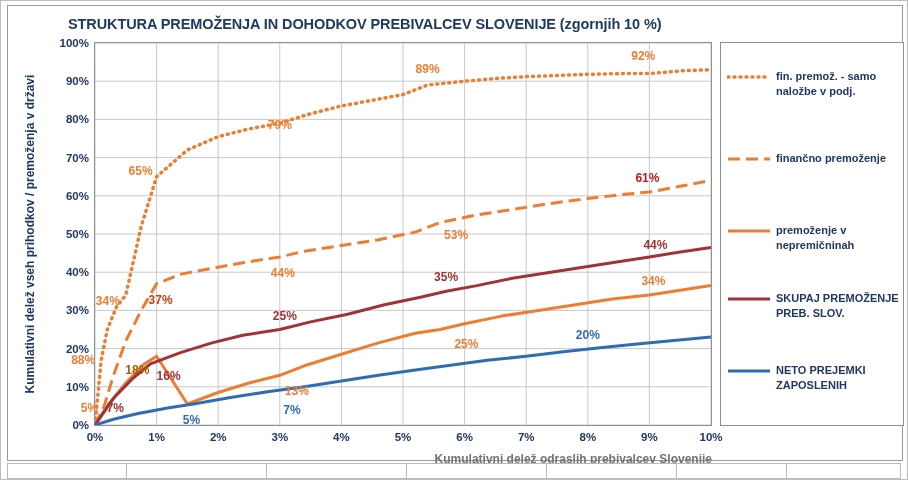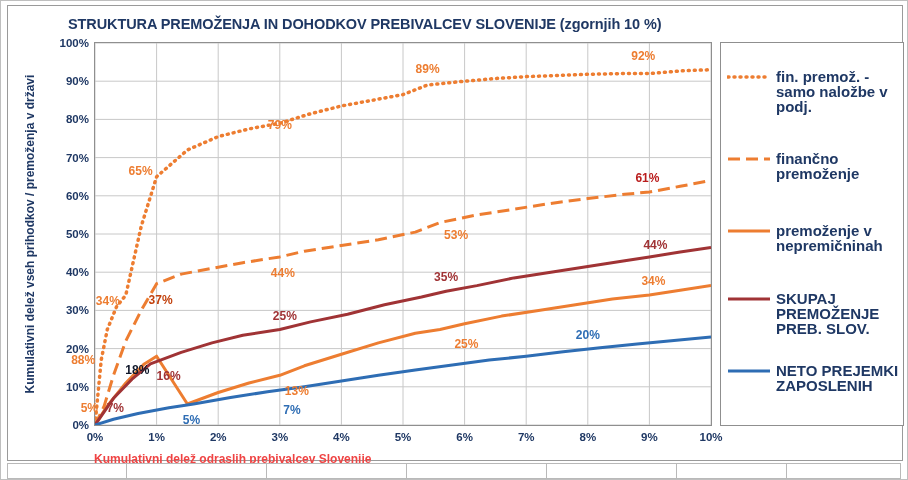--- a/index.html
+++ b/index.html
@@ -92,24 +92,24 @@
     white-space: nowrap;
     font-size: 12px;
     font-weight: bold;
     color: #1f3864;
   }
   #xlabel {
     position: absolute;
     left: 86px;
     top: 446px;
     width: 618px;
-    text-align: left;
+    text-align: right;
     font-size: 12px;
     font-weight: bold;
-    color: #ef4444;
+    color: #737373;
   }
   
   .dlabel {
     position: absolute;
     font-size: 12px;
     font-weight: bold;
     white-space: nowrap;
     transform: translate(-50%, -50%);
   }
   
@@ -131,21 +131,21 @@
     align-items: flex-start;
   }
   .legend-swatch {
     width: 44px;
     height: 14px;
     flex: 0 0 44px;
     margin-right: 5px;
     margin-top: 1px;
   }
   .legend-text {
-    font-size: 15px;
+    font-size: 11px;
     font-weight: bold;
     color: #1f3864;
     line-height: 15px;
   }
   
   #bottom-strip {
     position: absolute;
     left: 6px;
     top: 462px;
     width: 896px;
@@ -237,21 +237,21 @@
           <div class="dlabel" style="color: rgb(237, 125, 49); left: 12.8px; top: 258.12px;">34%</div>
           <div class="dlabel" style="color: rgb(237, 125, 49); left: 45.6px; top: 127.7px;">65%</div>
           <div class="dlabel" style="color: rgb(237, 125, 49); left: 184.8px; top: 82px;">79%</div>
           <div class="dlabel" style="color: rgb(237, 125, 49); left: 332.64px; top: 26.02px;">89%</div>
           <div class="dlabel" style="color: rgb(237, 125, 49); left: 548.24px; top: 12.56px;">92%</div>
           <div class="dlabel" style="color: rgb(237, 125, 49); left: -5.68px; top: 364.9px;">5%</div>
           <div class="dlabel" style="color: #c2410c; left: 65.6px; top: 256.66px;">37%</div>
           <div class="dlabel" style="color: rgb(237, 125, 49); left: 187.88px; top: 229.92px;">44%</div>
           <div class="dlabel" style="color: rgb(237, 125, 49); left: 361.12px; top: 191.54px;">53%</div>
           <div class="dlabel" style="color: #b91c1c; left: 552.4px; top: 134.98px;">61%</div>
-          <div class="dlabel" style="color: #0f172a; left: 42.36px; top: 327.24px;">18%</div>
+          <div class="dlabel" style="color: #a16207; left: 42.36px; top: 327.24px;">18%</div>
           <div class="dlabel" style="color: rgb(237, 125, 49); left: 193.88px; top: 348.34px; padding-left: 16px;">13%</div>
           <div class="dlabel" style="color: rgb(237, 125, 49); left: 371.44px; top: 300.5px;">25%</div>
           <div class="dlabel" style="color: rgb(237, 125, 49); left: 558.4px; top: 238.12px;">34%</div>
           <div class="dlabel" style="color: rgb(160, 51, 53); left: 73.6px; top: 332.88px;">16%</div>
           <div class="dlabel" style="color: rgb(160, 51, 53); left: 189.88px; top: 272.5px;">25%</div>
           <div class="dlabel" style="color: rgb(160, 51, 53); left: 351.12px; top: 234.3px;">35%</div>
           <div class="dlabel" style="color: rgb(160, 51, 53); left: 560.4px; top: 201.92px;">44%</div>
           <div class="dlabel" style="color: rgb(46, 109, 180); left: 96.4px; top: 376.9px;">5%</div>
           <div class="dlabel" style="color: rgb(46, 109, 180); left: 196.96px; top: 367.26px;">7%</div>
           <div class="dlabel" style="color: rgb(46, 109, 180); left: 492.8px; top: 291.6px;">20%</div>

